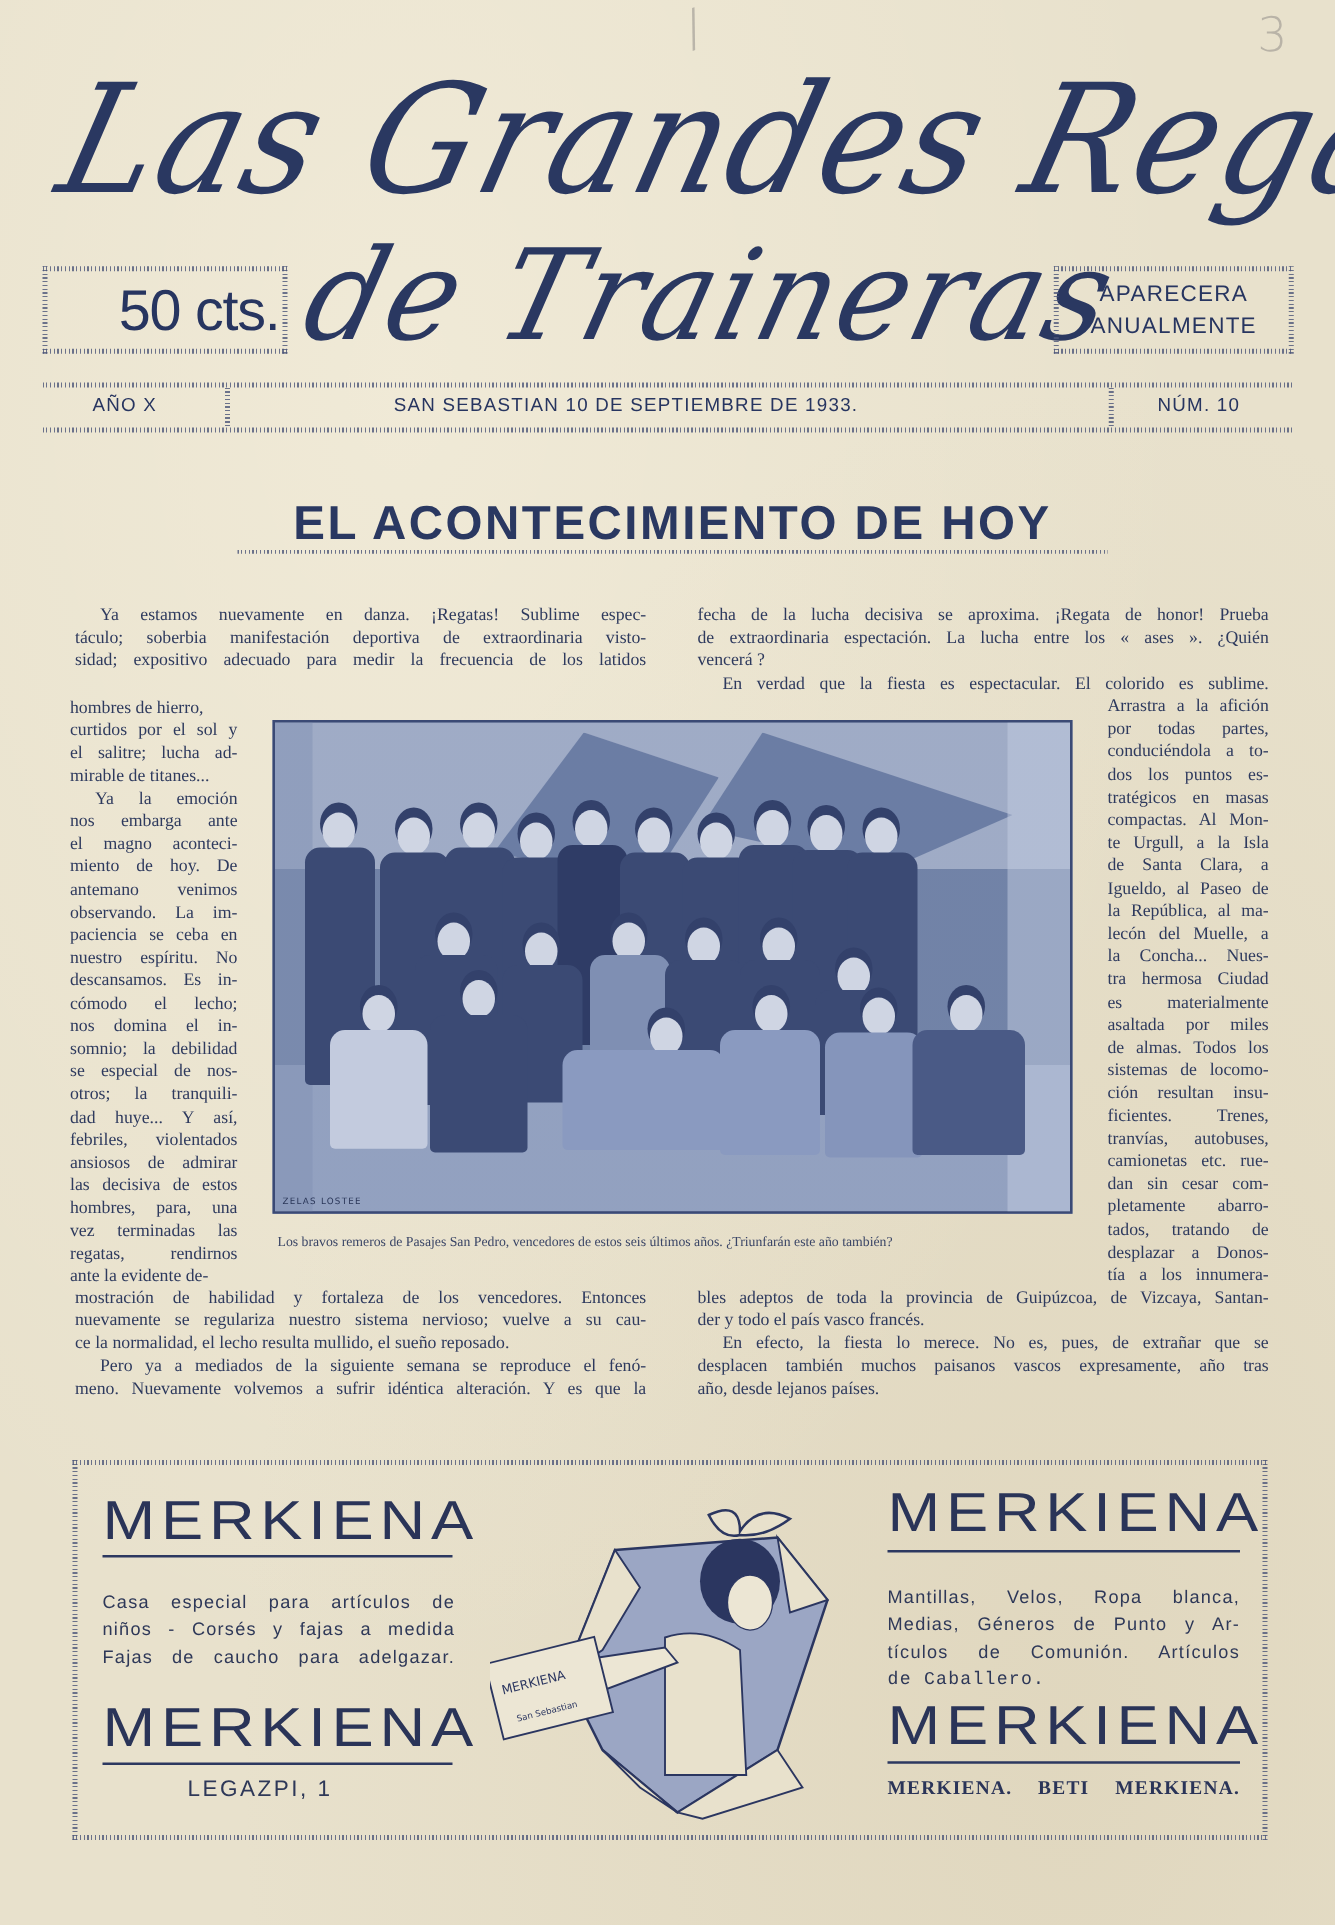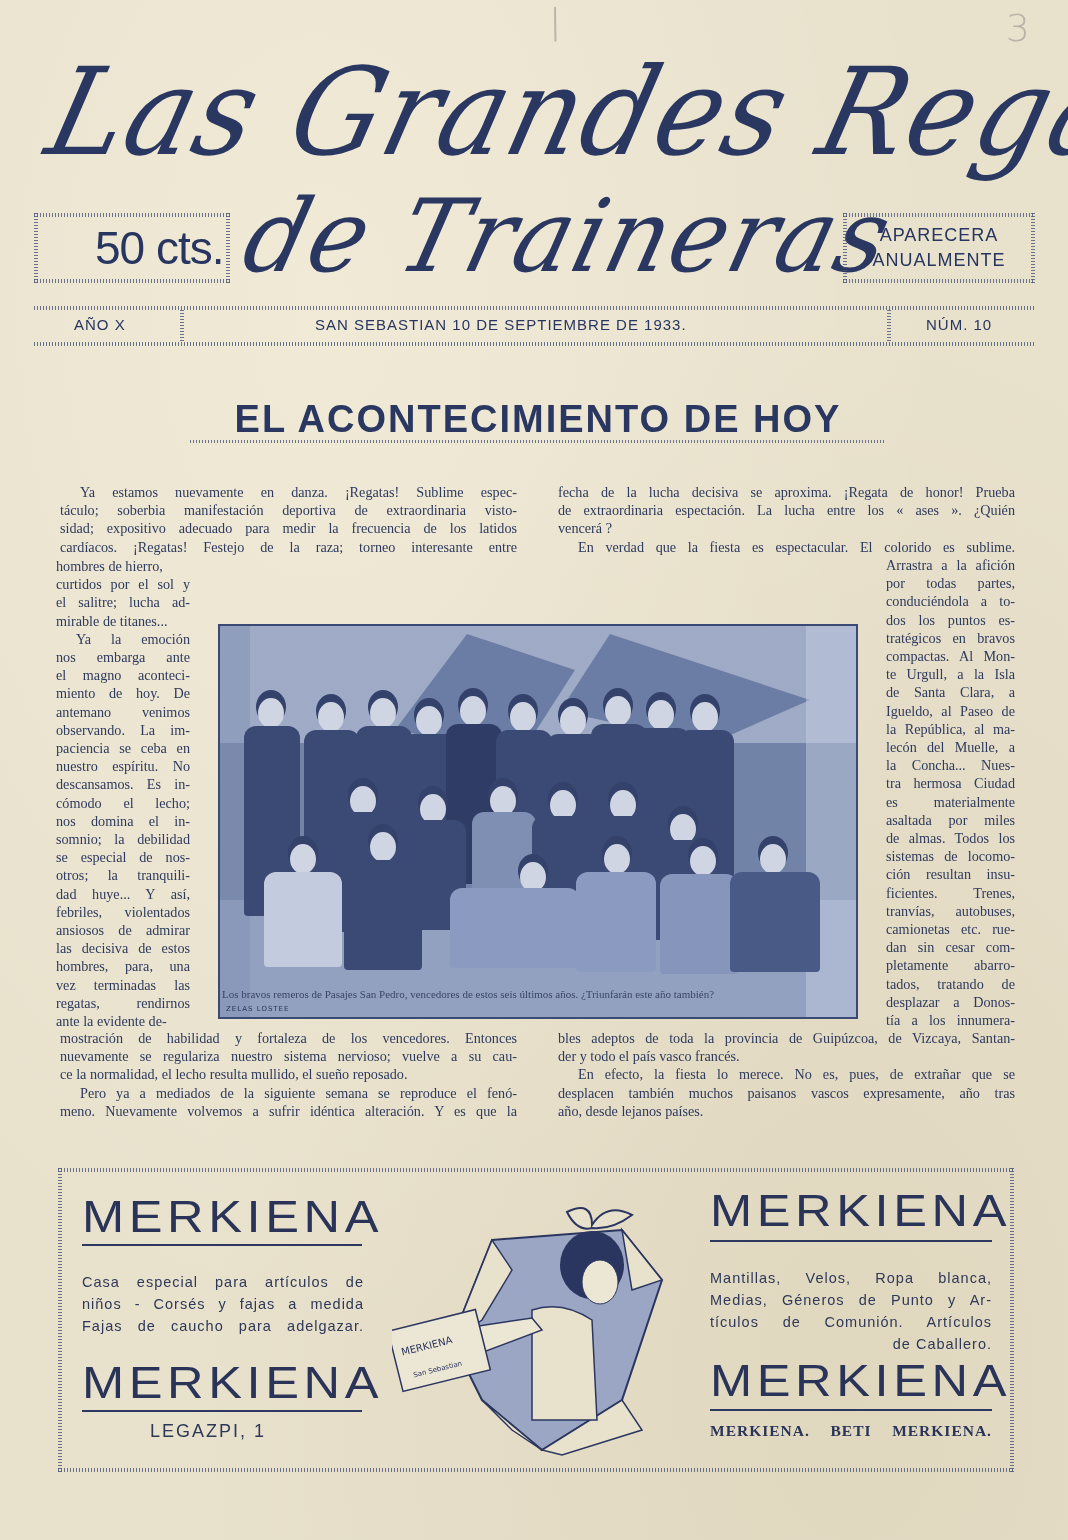--- a/index.html
+++ b/index.html
@@ -80,21 +80,20 @@
     .line { display: block; text-align: justify; text-align-last: justify; white-space: nowrap; overflow: hidden; }
     .line.last { text-align-last: left; }
     
     .photo {
       position: absolute; left: 218px; top: 576px; width: 640px; height: 395px;
       border: 2px solid #3b4a75;
       background:
         linear-gradient(180deg, rgba(180,190,210,.45) 0 30%, rgba(90,110,150,.55) 30% 70%, rgba(150,165,195,.55) 70% 100%),
         #8e9cbc;
       overflow: hidden;
-      margin-top: 48px;
     }
     .flag { position: absolute; background: rgba(85,105,150,.7); }
     .person-head { position: absolute; width: 26px; height: 30px; border-radius: 50%; background: #cfd5e3; box-shadow: 0 -6px 0 2px #33416b; }
     .person-body { position: absolute; width: 56px; background: #3b4a74; border-radius: 12px 12px 4px 4px; }
     .photo-credit {
       position: absolute; left: 6px; bottom: 4px; font-size: 7px; color: #2a3658;
       font-family: "DejaVu Sans", sans-serif; letter-spacing: 1px;
     }
     .caption {
       position: absolute; left: 222px; top: 988px; width: 640px;
@@ -161,21 +160,20 @@
   </div>
 </header>
 
 <h1 class="headline">EL ACONTECIMIENTO DE HOY</h1>
 <div class="dotline" style="left:190px; top:440px; width:696px; height:3px;"></div>
 
 <div class="txt" style="left:60px; top:483px; width:457px;">
   <span class="line" style="padding-left:20px;">Ya estamos nuevamente en danza. ¡Regatas! Sublime espec-</span>
   <span class="line">táculo; soberbia manifestación deportiva de extraordinaria visto-</span>
   <span class="line">sidad; expositivo adecuado para medir la frecuencia de los latidos</span>
-  <span class="line">cardíacos. ¡Regatas! Festejo de la raza; torneo interesante entre</span>
 </div>
 
 <div class="txt" style="left:56px; top:557px; width:134px;">
   <span class="line last">hombres de hierro,</span>
   <span class="line">curtidos por el sol y</span>
   <span class="line">el salitre; lucha ad-</span>
   <span class="line last">mirable de titanes...</span>
   <span class="line" style="padding-left:20px;">Ya la emoción</span>
   <span class="line">nos embarga ante</span>
   <span class="line">el magno aconteci-</span>
@@ -213,21 +211,21 @@
   <span class="line">de extraordinaria espectación. La lucha entre los « ases ». ¿Quién</span>
   <span class="line last">vencerá ?</span>
   <span class="line" style="padding-left:20px;">En verdad que la fiesta es espectacular. El colorido es sublime.</span>
 </div>
 
 <div class="txt" style="left:886px; top:556px; width:129px;">
   <span class="line">Arrastra a la afición</span>
   <span class="line">por todas partes,</span>
   <span class="line">conduciéndola a to-</span>
   <span class="line">dos los puntos es-</span>
-  <span class="line">tratégicos en bravos</span>
+  <span class="line">tratégicos en masas</span>
   <span class="line">compactas. Al Mon-</span>
   <span class="line">te Urgull, a la Isla</span>
   <span class="line">de Santa Clara, a</span>
   <span class="line">Igueldo, al Paseo de</span>
   <span class="line">la República, al ma-</span>
   <span class="line">lecón del Muelle, a</span>
   <span class="line">la Concha... Nues-</span>
   <span class="line">tra hermosa Ciudad</span>
   <span class="line">es materialmente</span>
   <span class="line">asaltada por miles</span>
@@ -344,18 +342,18 @@
       </g>
     </svg>
   </div>
 
   <div class="ad-brand" style="left:710px; top:1186px;">MERKIENA</div>
   <div class="ad-rule" style="left:710px; top:1240px; width:282px;"></div>
   <div class="ad-text" style="left:710px; top:1267px; width:282px;">
     <span class="line">Mantillas, Velos, Ropa blanca,</span>
     <span class="line">Medias, Géneros de Punto y Ar-</span>
     <span class="line">tículos de Comunión. Artículos</span>
-    <span style="display:block; text-align:right;">de Caballero.</span>
+    <span style="display:block; text-align:left;font-family:Liberation Mono, monospace;">de Caballero.</span>
   </div>
   <div class="ad-brand" style="left:710px; top:1356px;">MERKIENA</div>
   <div class="ad-rule" style="left:710px; top:1409px; width:282px;"></div>
   <div class="ad-slogan" style="left:710px; top:1422px; width:282px; text-align:justify; text-align-last:justify;">MERKIENA. BETI MERKIENA.</div>
 </section>
 
 </body></html>

